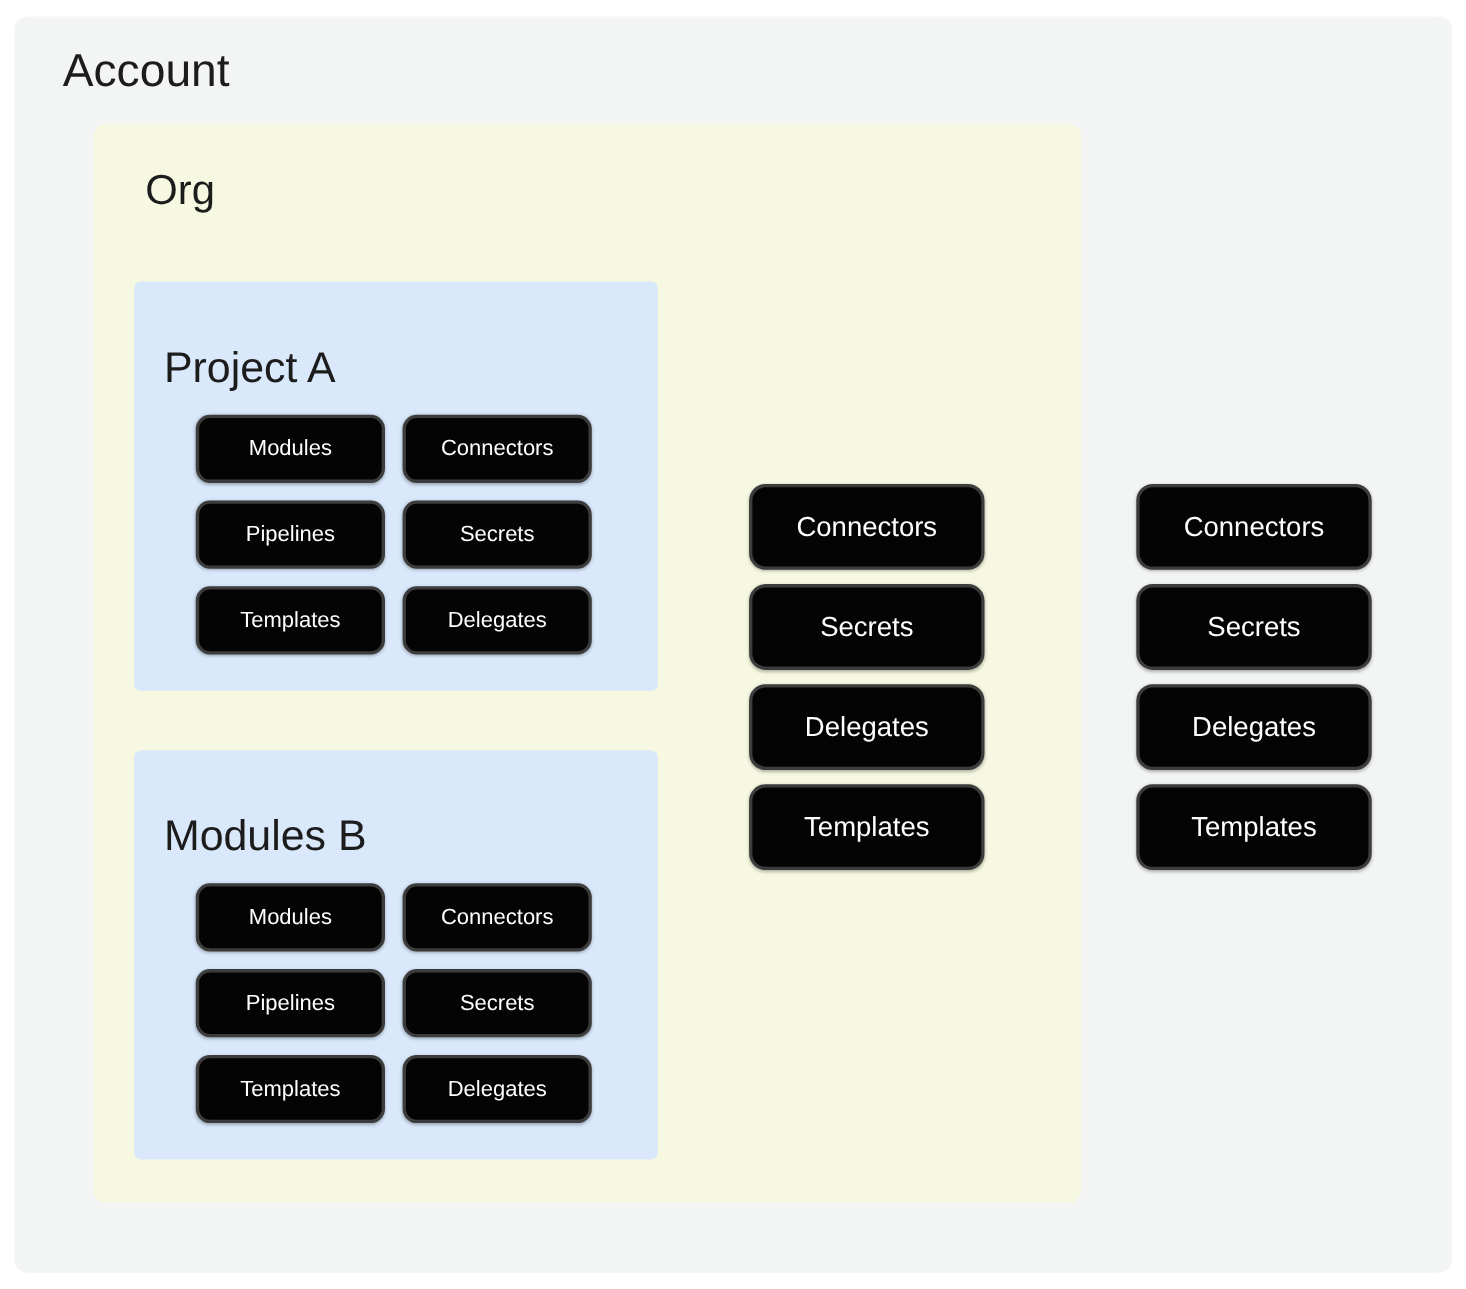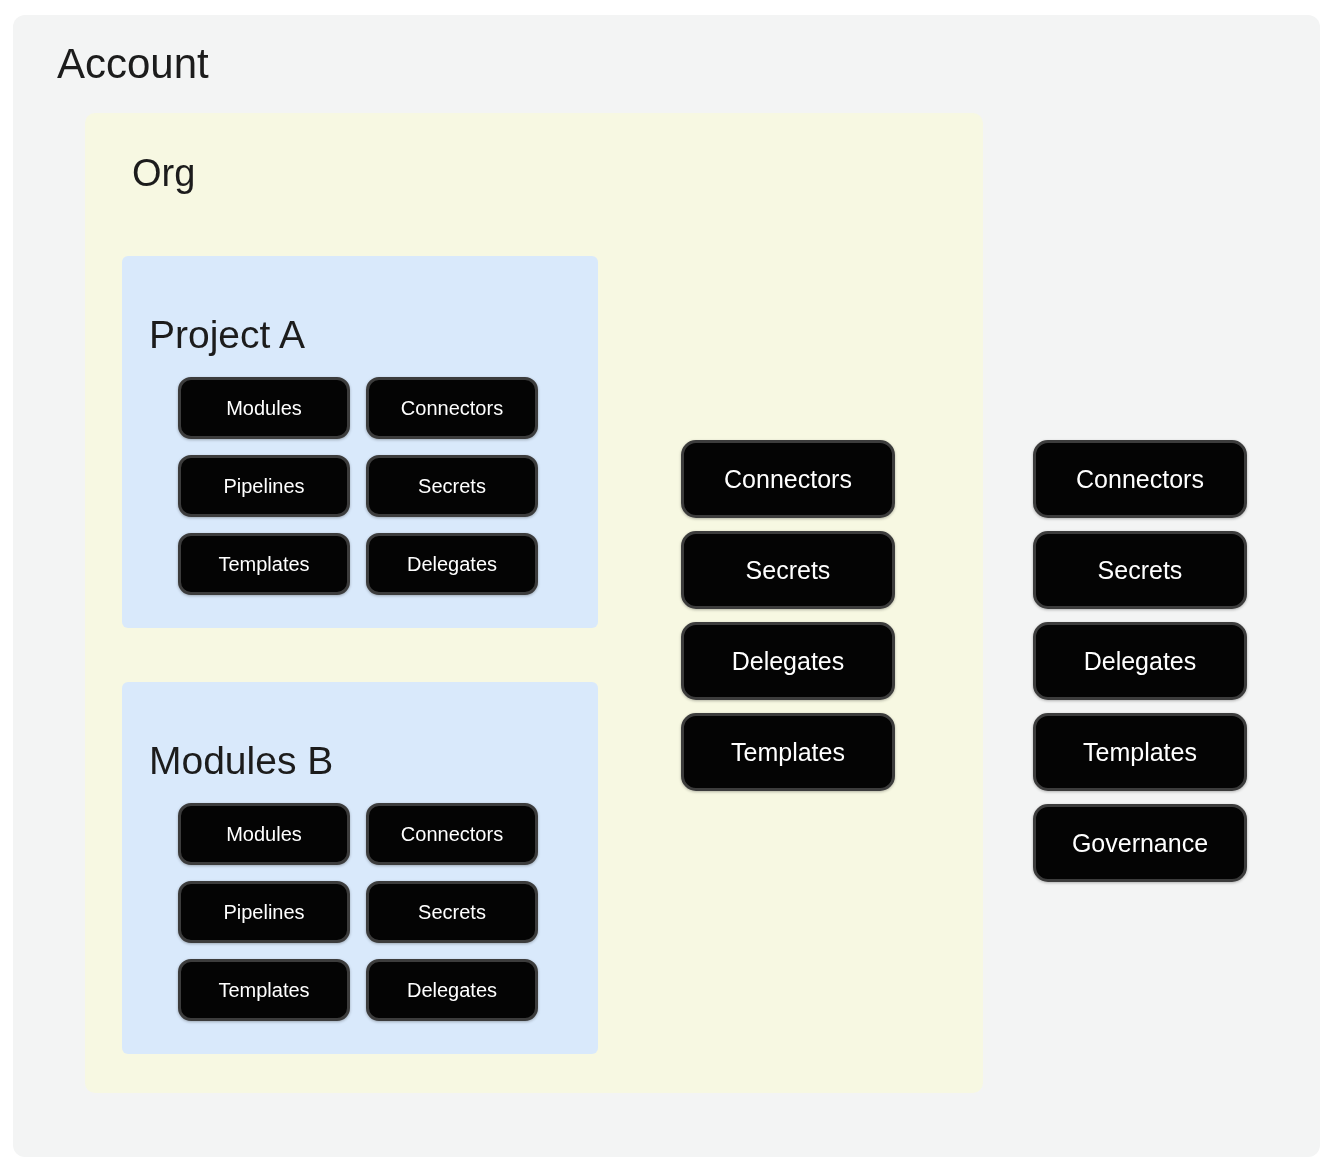--- a/index.html
+++ b/index.html
@@ -85,16 +85,15 @@
         <div class="pill pill-lg">Delegates</div>
         <div class="pill pill-lg">Templates</div>
       </div>
     </div>
 
     <div class="account-pills">
       <div class="pill pill-lg">Connectors</div>
       <div class="pill pill-lg">Secrets</div>
       <div class="pill pill-lg">Delegates</div>
       <div class="pill pill-lg">Templates</div>
-      <div class="pill pill-lg">Governance</div>
     </div>
   </div>
 </div>
 
 </body></html>

